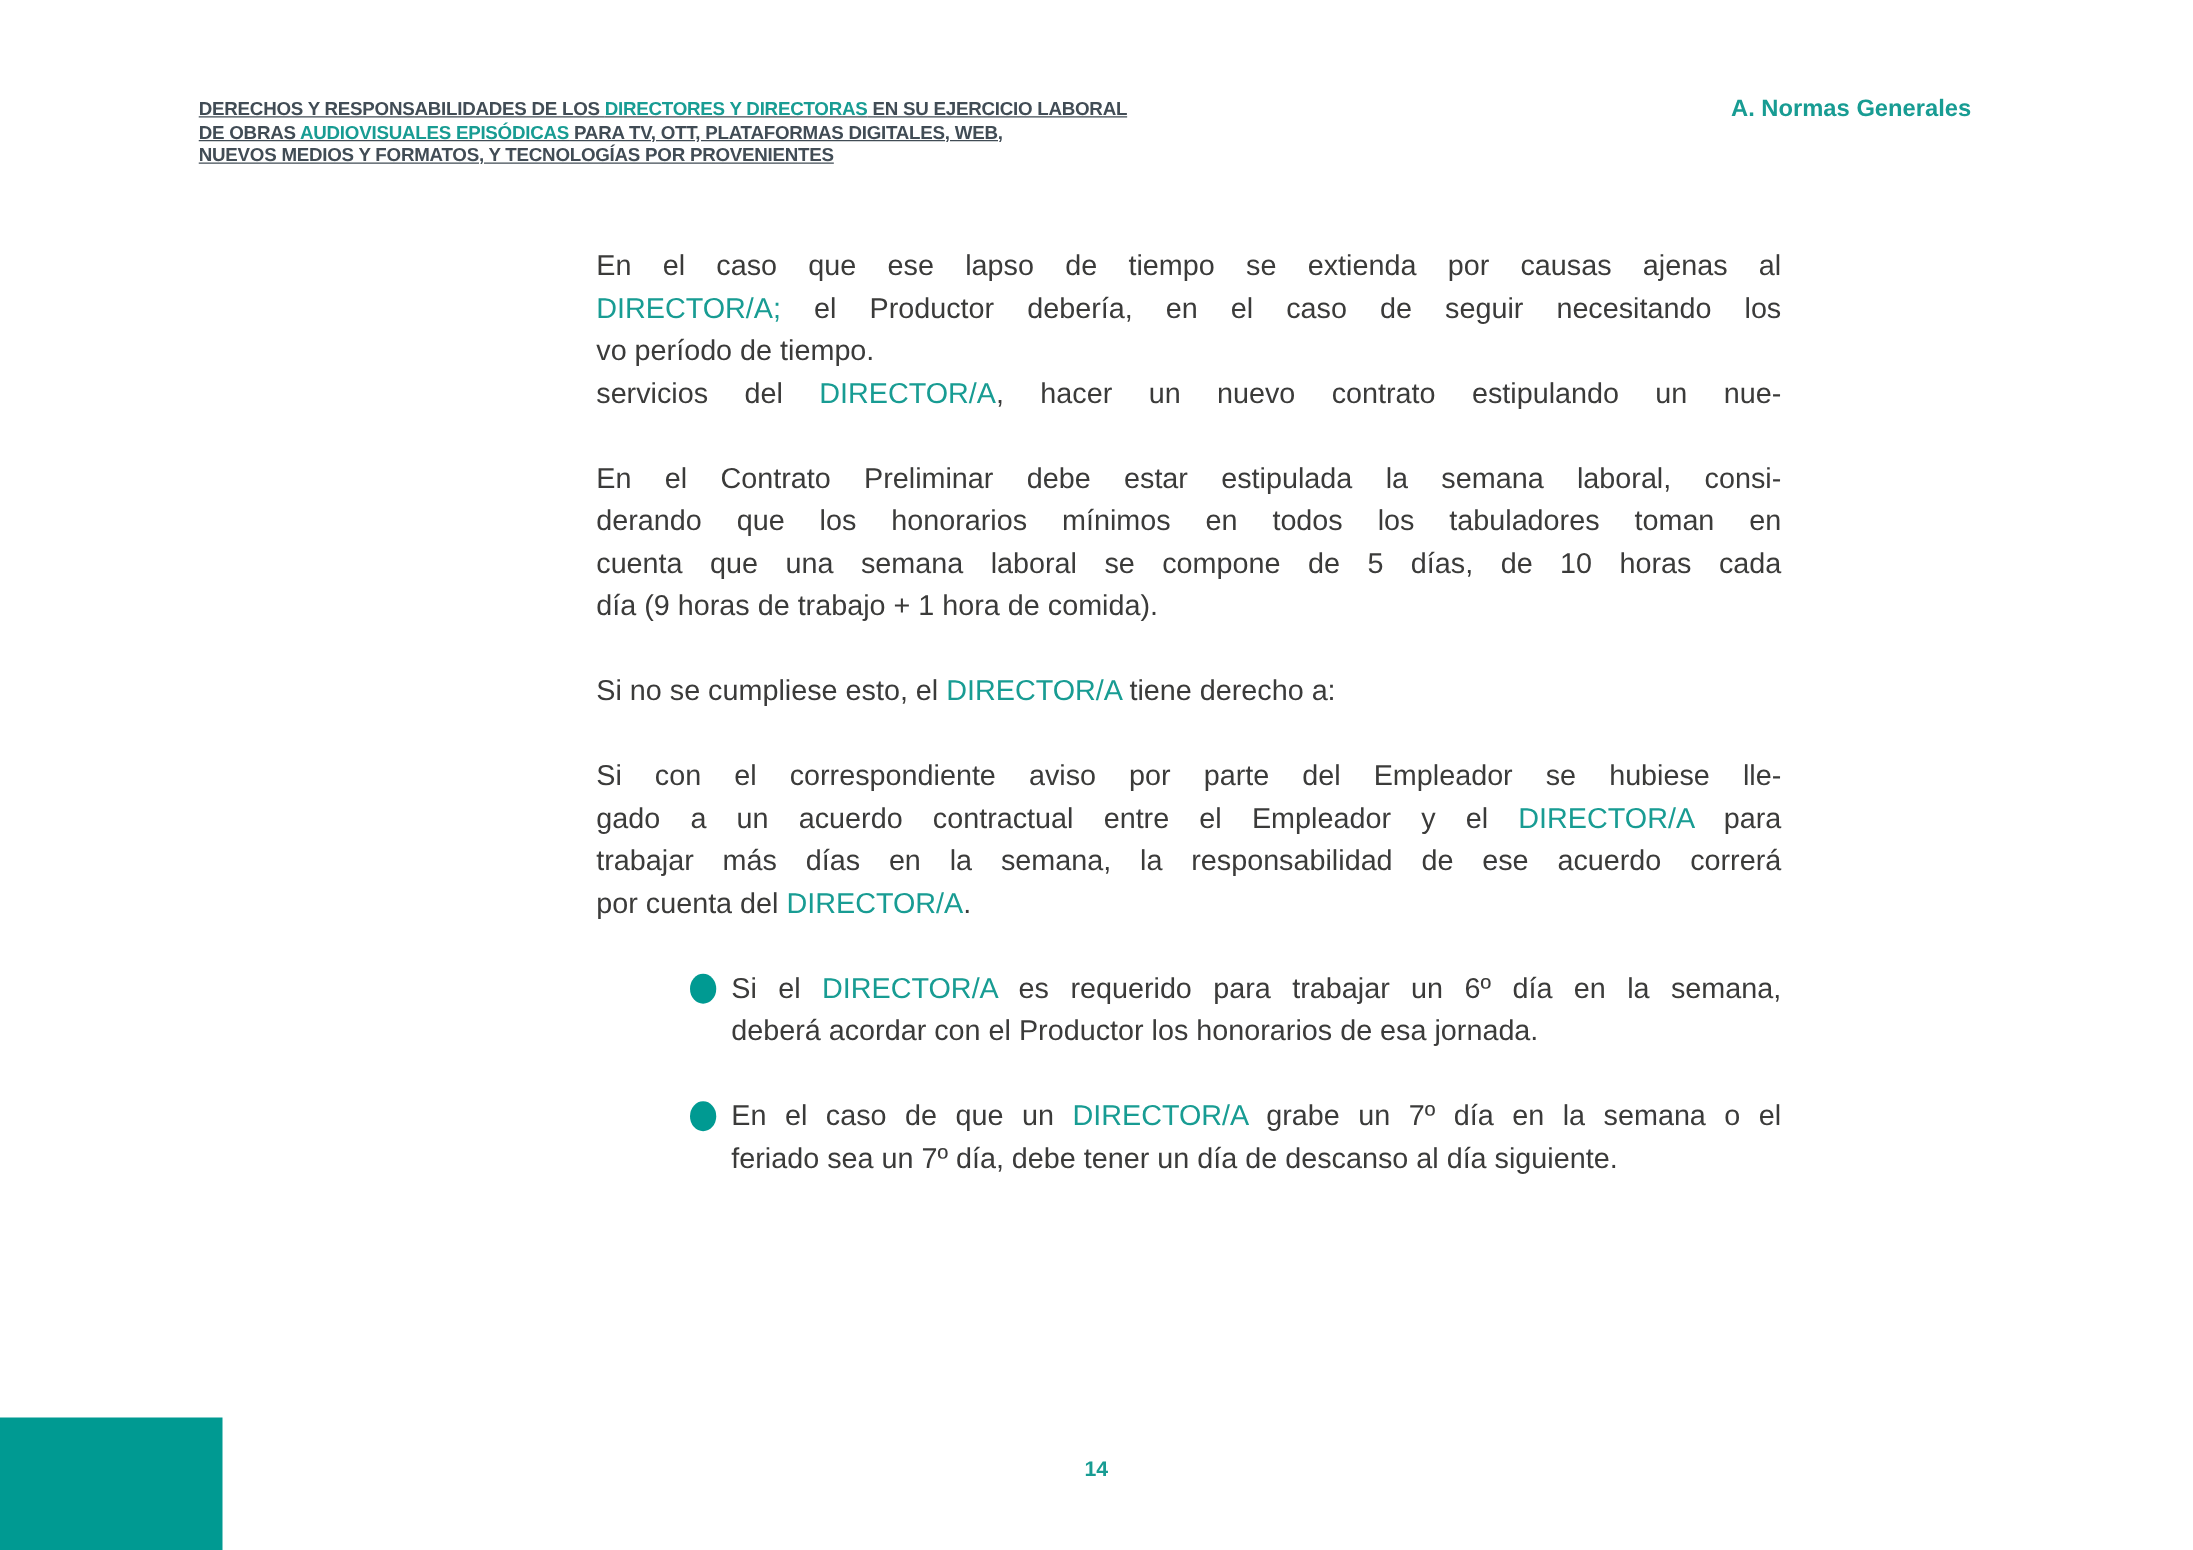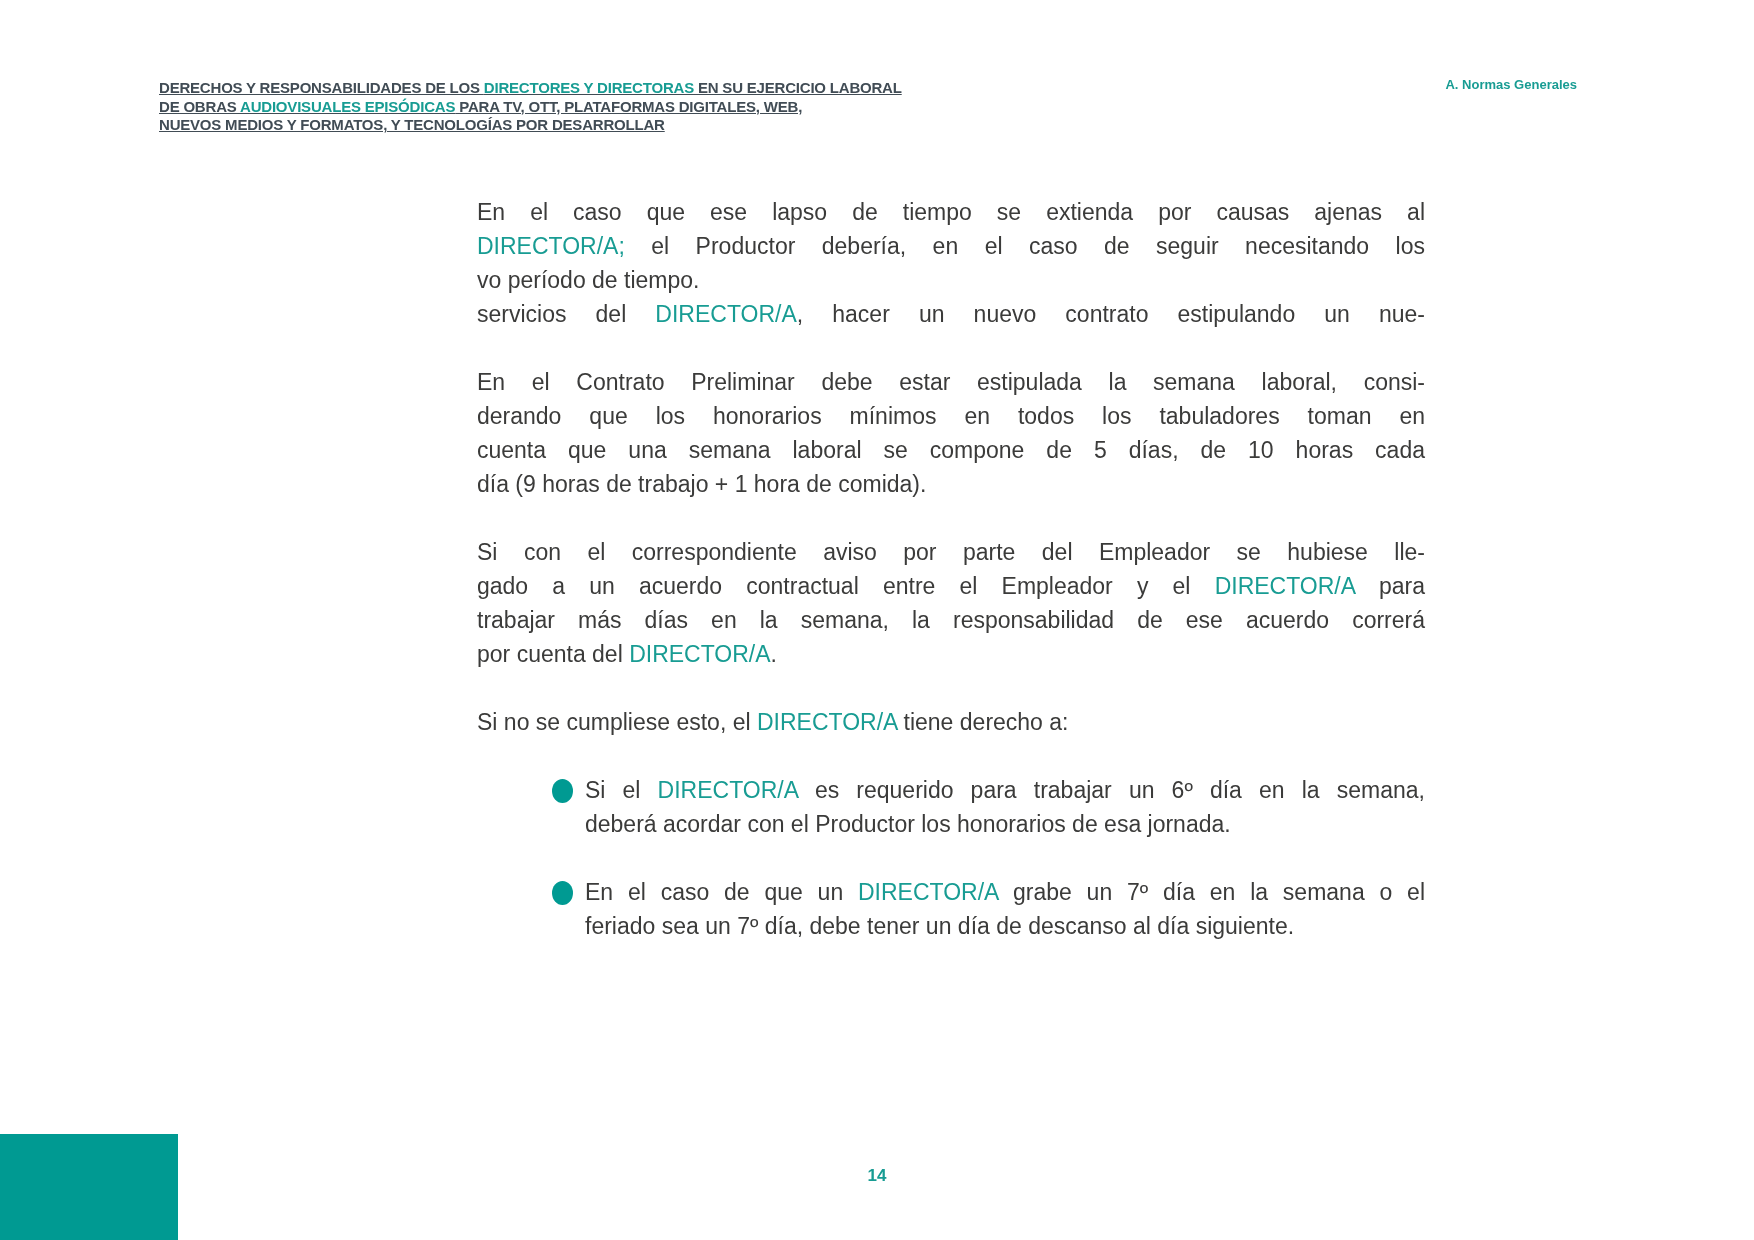--- a/index.html
+++ b/index.html
@@ -30,21 +30,21 @@
     line-height: 18.5px;
     letter-spacing: -0.2px;
     color: var(--header-text);
     text-decoration: underline;
   }
   .header-title .line { height: 18.5px; line-height: 18.5px; }
   .section-label {
     position: absolute;
     top: 77px;
     right: 177px;
-    font-size: 13px;
+    font-size: 19px;
     font-weight: 700;
     color: var(--accent);
     margin-left: 16px;
   }
 
   
   .body-content {
     position: absolute;
     left: 477px;
     top: 195px;
@@ -102,21 +102,21 @@
 </style>
 </head>
 <body>
 
 <div class="page">
 
   <header>
     <div class="header-title">
         <div class="line"><span>DERECHOS Y RESPONSABILIDADES DE LOS </span><span class="accent">DIRECTORES Y DIRECTORAS</span><span> EN SU EJERCICIO LABORAL</span></div>
         <div class="line"><span>DE OBRAS </span><span class="accent">AUDIOVISUALES EPISÓDICAS</span><span> PARA TV, OTT, PLATAFORMAS DIGITALES, WEB,</span></div>
-        <div class="line"><span>NUEVOS MEDIOS Y FORMATOS, Y TECNOLOGÍAS POR DESARROLLAR</span></div>
+        <div class="line"><span>NUEVOS MEDIOS Y FORMATOS, Y TECNOLOGÍAS POR PROVENIENTES</span></div>
       </div>
     <div class="section-label">A. Normas Generales</div>
   </header>
 
   <main class="body-content">
       <div class="para">
         <div class="ptext">
           <div class="line j"><span>En el caso que ese lapso de tiempo se extienda por causas ajenas al</span></div>
           <div class="line j"><span class="accent">DIRECTOR/A;</span><span> el Productor debería, en el caso de seguir necesitando los</span></div>
           <div class="line"><span>vo período de tiempo.</span></div>
@@ -126,29 +126,29 @@
       <div class="para">
         <div class="ptext">
           <div class="line j"><span>En el Contrato Preliminar debe estar estipulada la semana laboral, consi-</span></div>
           <div class="line j"><span>derando que los honorarios mínimos en todos los tabuladores toman en</span></div>
           <div class="line j"><span>cuenta que una semana laboral se compone de 5 días, de 10 horas cada</span></div>
           <div class="line"><span>día (9 horas de trabajo + 1 hora de comida).</span></div>
         </div>
       </div>
       <div class="para">
         <div class="ptext">
+          <div class="line"><span>Si no se cumpliese esto, el </span><span class="accent">DIRECTOR/A</span><span> tiene derecho a:</span></div>
+        </div>
+      </div>
+      <div class="para">
+        <div class="ptext">
           <div class="line j"><span>Si con el correspondiente aviso por parte del Empleador se hubiese lle-</span></div>
           <div class="line j"><span>gado a un acuerdo contractual entre el Empleador y el </span><span class="accent">DIRECTOR/A</span><span> para</span></div>
           <div class="line j"><span>trabajar más días en la semana, la responsabilidad de ese acuerdo correrá</span></div>
           <div class="line"><span>por cuenta del </span><span class="accent">DIRECTOR/A</span><span>.</span></div>
-        </div>
-      </div>
-      <div class="para">
-        <div class="ptext">
-          <div class="line"><span>Si no se cumpliese esto, el </span><span class="accent">DIRECTOR/A</span><span> tiene derecho a:</span></div>
         </div>
       </div>
       <div class="bullet">
         <span class="dot"></span>
         <div class="ptext">
           <div class="line j"><span>Si el </span><span class="accent">DIRECTOR/A</span><span> es requerido para trabajar un 6º día en la semana,</span></div>
           <div class="line"><span>deberá acordar con el Productor los honorarios de esa jornada.</span></div>
         </div>
       </div>
       <div class="bullet">

